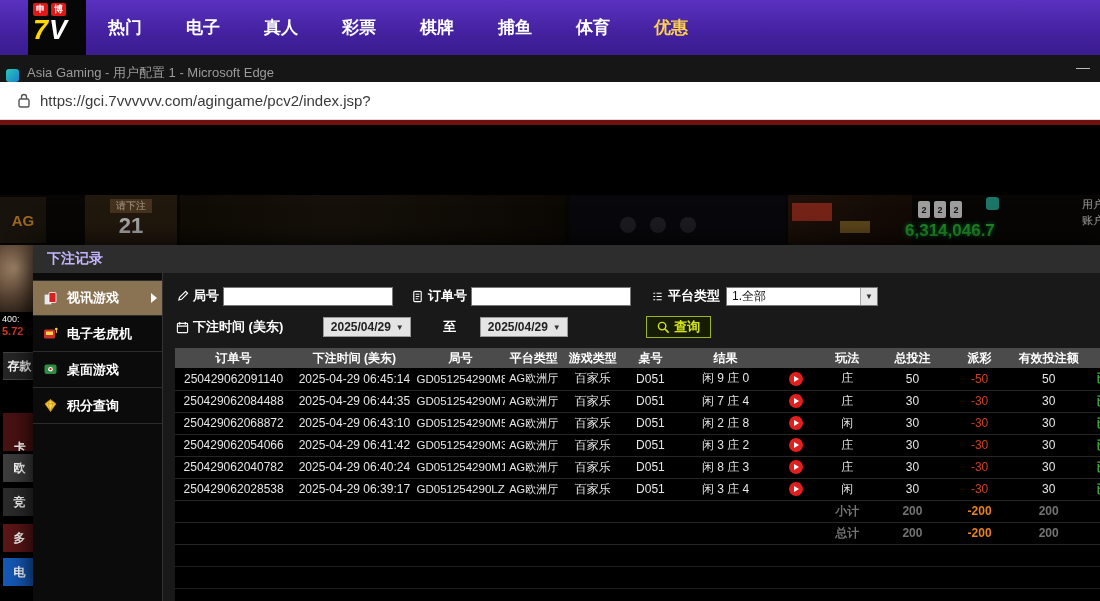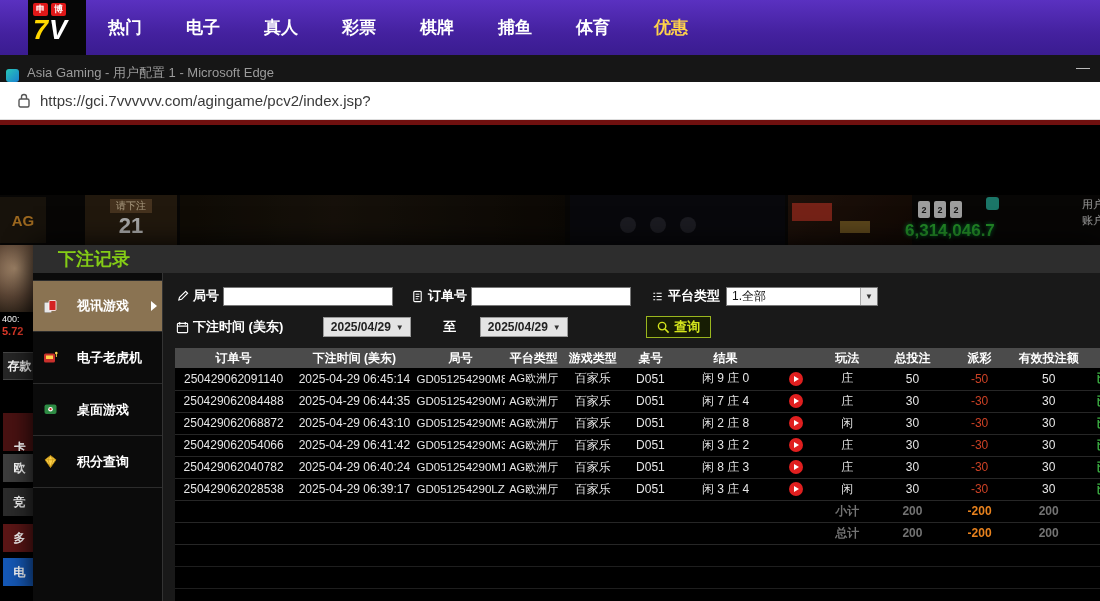--- a/index.html
+++ b/index.html
@@ -72,25 +72,25 @@
   .fb-dealer { top:288px; height:38px; background:#4a1212; writing-mode:vertical-rl; text-orientation:upright; font-size:11px; }
   .fb-eu { top:329px; height:28px; background:#3d3d3d; }
   .fb-jing { top:363px; height:28px; background:#2b2b2b; }
   .fb-duo { top:399px; height:28px; background:#5c1616; }
   .fb-dian { top:433px; height:28px; background:#1559b8; }
 
   
   .modal { position:absolute; top:120px; left:33px; right:0; bottom:0; background:#191919;
            box-shadow:0 0 26px rgba(0,0,0,.95); }
   .modal-header { height:28px; background:#2d2d2d; display:flex; align-items:center; }
-  .modal-title { color:#84cc16; font-size:18px; font-weight:bold; margin-left:25px; }
+  .modal-title { color:#c4b5fd; font-size:14px; font-weight:bold; margin-left:14px; }
 
   .sidebar { position:absolute; top:28px; left:0; bottom:0; width:130px; background:#0b0b0b;
              border-right:1px solid #333; padding-top:7px; }
-  .side-item { height:52px; display:flex; align-items:center; gap:19px; padding-left:10px;
+  .side-item { height:36px; display:flex; align-items:center; gap:9px; padding-left:10px;
                border-bottom:1px solid #2c2c2c; cursor:pointer; position:relative; }
   .side-item:first-child { border-top:1px solid #2c2c2c; }
   .side-item.active { background:#8a7352; }
   .side-item.active::after { content:''; position:absolute; right:5px; top:50%; transform:translateY(-50%);
                border-left:6px solid #fff; border-top:5px solid transparent; border-bottom:5px solid transparent; }
   .side-label { color:#fff; font-size:13px; font-weight:bold; }
   .side-icon { display:flex; }
 
   
   .filters { position:absolute; left:130px; top:28px; right:0; height:75px; }

